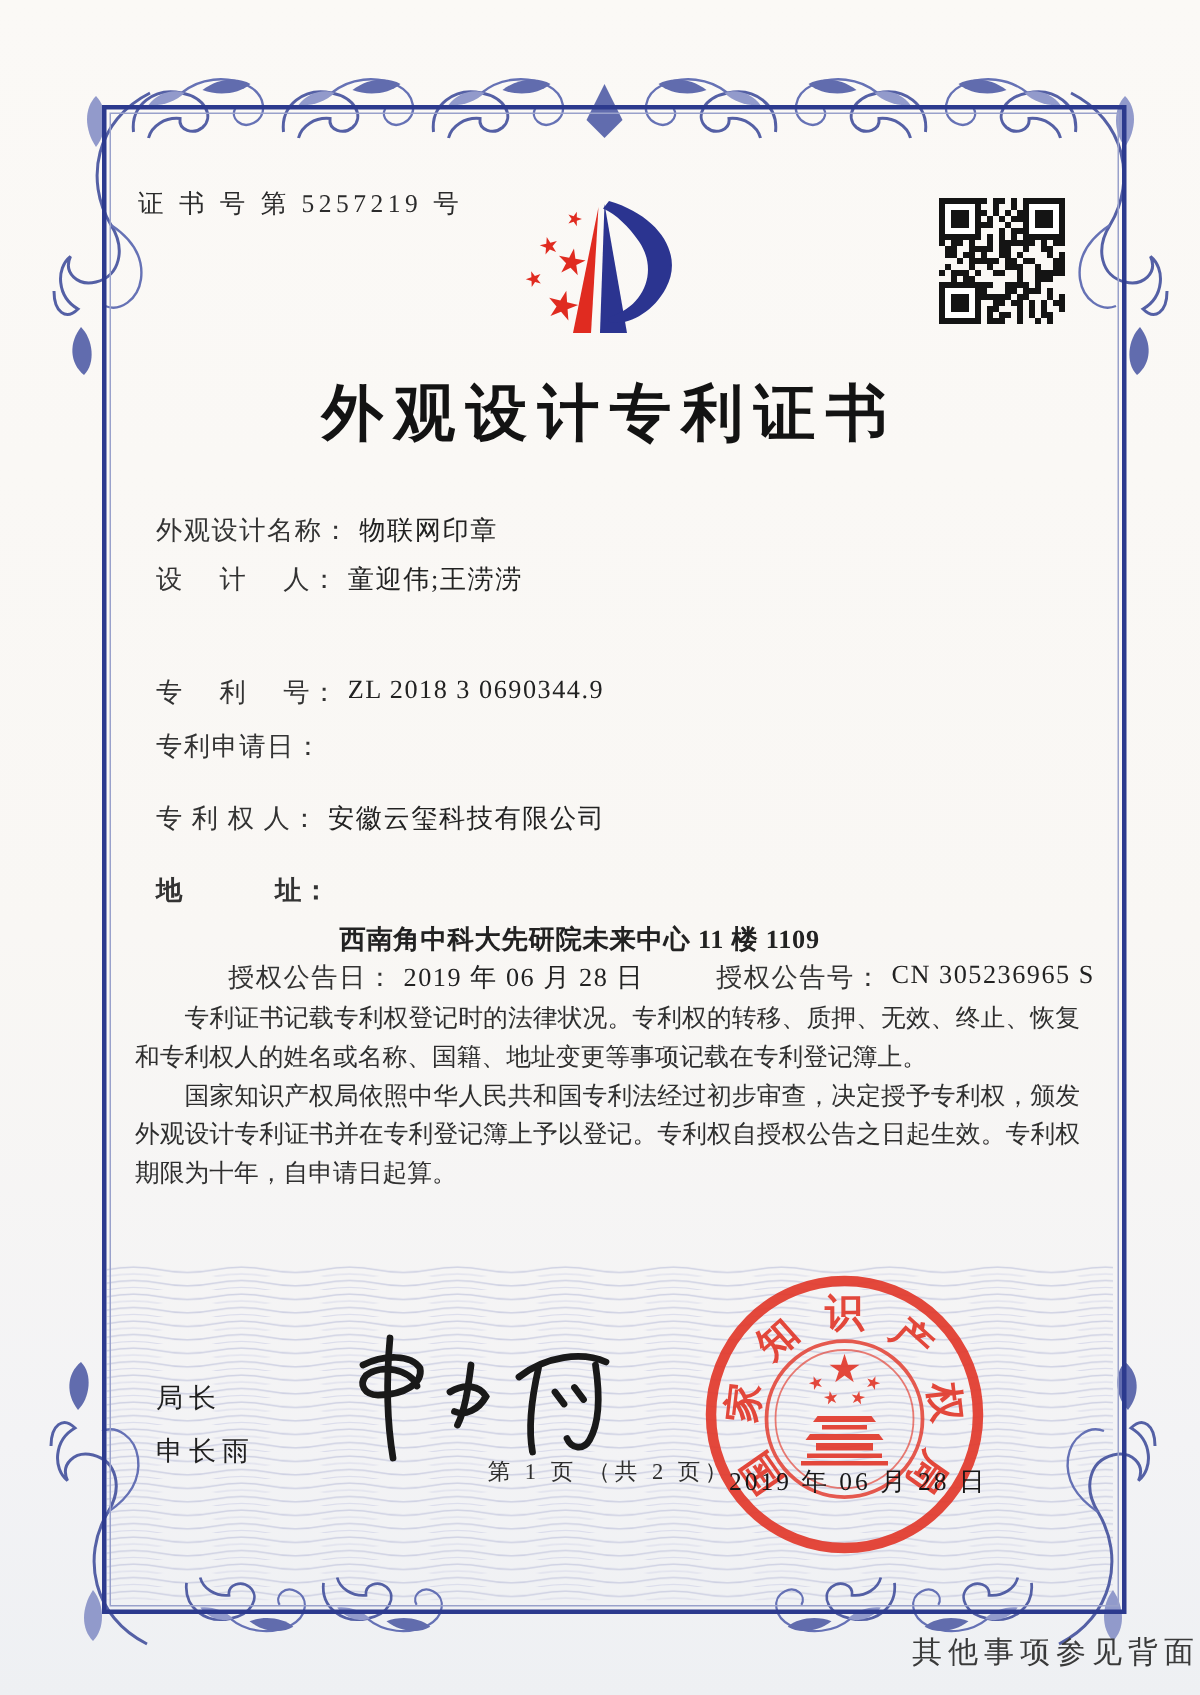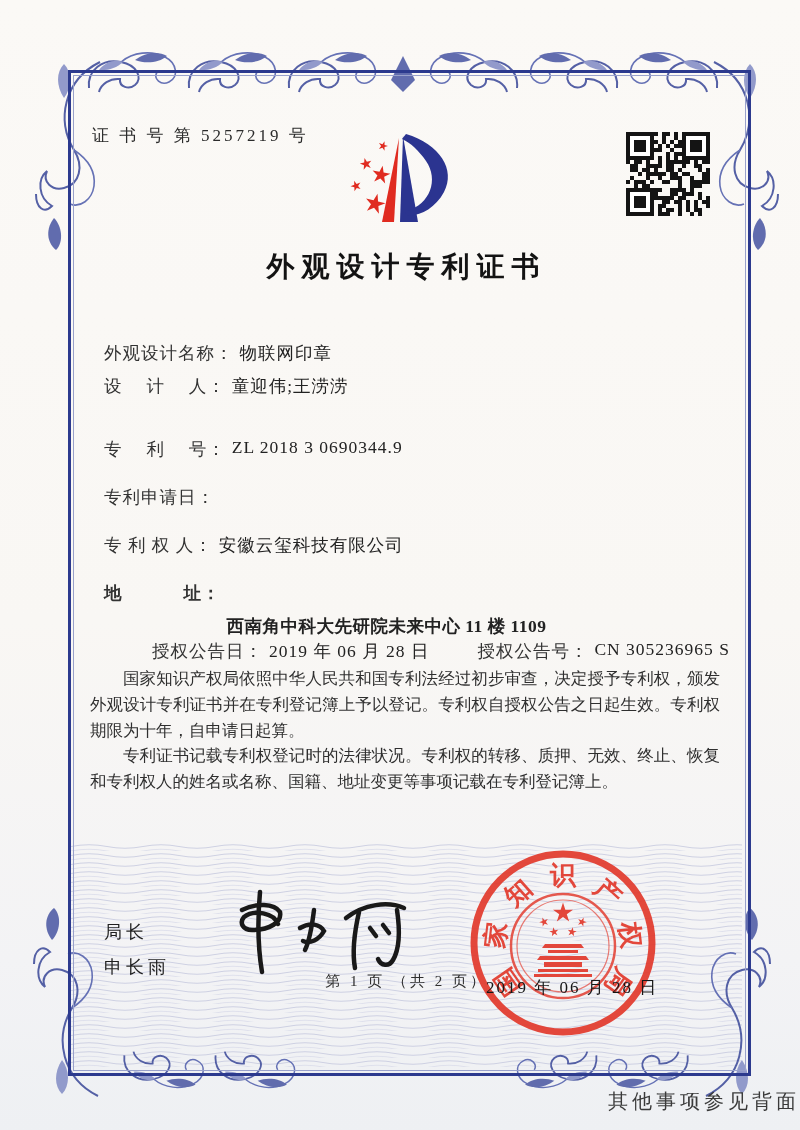--- a/index.html
+++ b/index.html
@@ -11,21 +11,21 @@
   .frame{left:68px;top:70px;width:677px;height:1000px;border:3px solid #2c3a8e;z-index:2;}
   .frame::after{content:'';position:absolute;inset:2px;border:1px solid #99a1cb;}
   
   .o1{fill:none;stroke:#47549f;stroke-width:2;}
   .o2{fill:none;stroke:#5a67b0;stroke-width:1.6;}
   .of{fill:#5561a8;}
   .of2{fill:#8a93c8;}
   .orn{position:absolute;z-index:1;opacity:.92;}
   
   .certno{left:92px;top:124px;font-size:17px;letter-spacing:3px;color:#2b2b2b;z-index:3;}
-  .title{left:68px;width:677px;top:248px;text-align:center;font-size:28px;font-weight:700;
+  .title{left:68px;width:677px;top:248px;text-align:center;font-size:41px;font-weight:700;
          letter-spacing:7px;color:#131313;z-index:3;}
   .rows{z-index:3;font-size:17.5px;color:#2c2c2c;}
   .rowline{position:absolute;left:104px;display:flex;white-space:nowrap;}
   .rowline .lab{display:inline-block;min-width:108px;letter-spacing:1px;color:#333;}
   .rowline .val{margin-left:6px;letter-spacing:1px;color:#222;}
   .addrval{margin-left:6px;letter-spacing:.5px;line-height:30px;color:#222;}
   .grant2{margin-left:48px;display:flex;}
   .paras{left:90px;top:666px;width:630px;z-index:3;font-size:16.5px;line-height:25.8px;
          text-align:justify;color:#2f2f2f;}
   .paras p{margin:0;text-indent:2em;}
@@ -300,21 +300,21 @@
 
   <div class="rows">
     <div class="rowline" style="top:341px;">
       <span class="lab">外观设计名称：</span>
       <span class="val">物联网印章</span>
     </div>
     <div class="rowline" style="top:374px;">
       <span class="lab">设　 计　 人：</span>
       <span class="val">童迎伟;王涝涝</span>
     </div>
-    <div class="rowline" style="top:437px;">
+    <div class="rowline" style="top:449px;">
       <span class="lab">专　 利　 号：</span>
       <span class="val">ZL 2018 3 0690344.9</span>
     </div>
     <div class="rowline" style="top:485px;">
       <span class="lab">专利申请日：</span>
     </div>
     <div class="rowline" style="top:533px;">
       <span class="lab">专 利 权 人：</span>
       <span class="val">安徽云玺科技有限公司</span>
     </div>
@@ -327,22 +327,22 @@
       <span class="lab">授权公告日：</span>
       <span class="val">2019 年 06 月 28 日</span>
       <span class="grant2">
         <span class="lab" style="min-width:0;">授权公告号：</span>
         <span class="val">CN 305236965 S</span>
       </span>
     </div>
   </div>
 
   <div class="abs paras">
+    <p>专利证书记载专利权登记时的法律状况。专利权的转移、质押、无效、终止、恢复和专利权人的姓名或名称、国籍、地址变更等事项记载在专利登记簿上。</p>
     <p>国家知识产权局依照中华人民共和国专利法经过初步审查，决定授予专利权，颁发外观设计专利证书并在专利登记簿上予以登记。专利权自授权公告之日起生效。专利权期限为十年，自申请日起算。</p>
-    <p>专利证书记载专利权登记时的法律状况。专利权的转移、质押、无效、终止、恢复和专利权人的姓名或名称、国籍、地址变更等事项记载在专利登记簿上。</p>
   </div>
 
   <div class="abs officer" style="top:920px;">局长</div>
   <div class="abs officer" style="top:955px;">申长雨</div>
 
   <svg class="abs sig" width="190" height="95" viewBox="0 0 190 95" fill="none" stroke="#191919" stroke-width="4.5" stroke-linecap="round">
     <path d="M38,10 C36,32 35,60 40,90"></path>
     <path d="M20,28 C34,21 52,21 58,30 C60,40 48,48 30,48 C21,48 17,41 22,35 C32,27 52,31 56,42"></path>
     <path d="M92,28 C90,44 88,58 83,68"></path>
     <path d="M78,46 C88,40 98,42 102,49 C97,58 88,62 81,59"></path>

